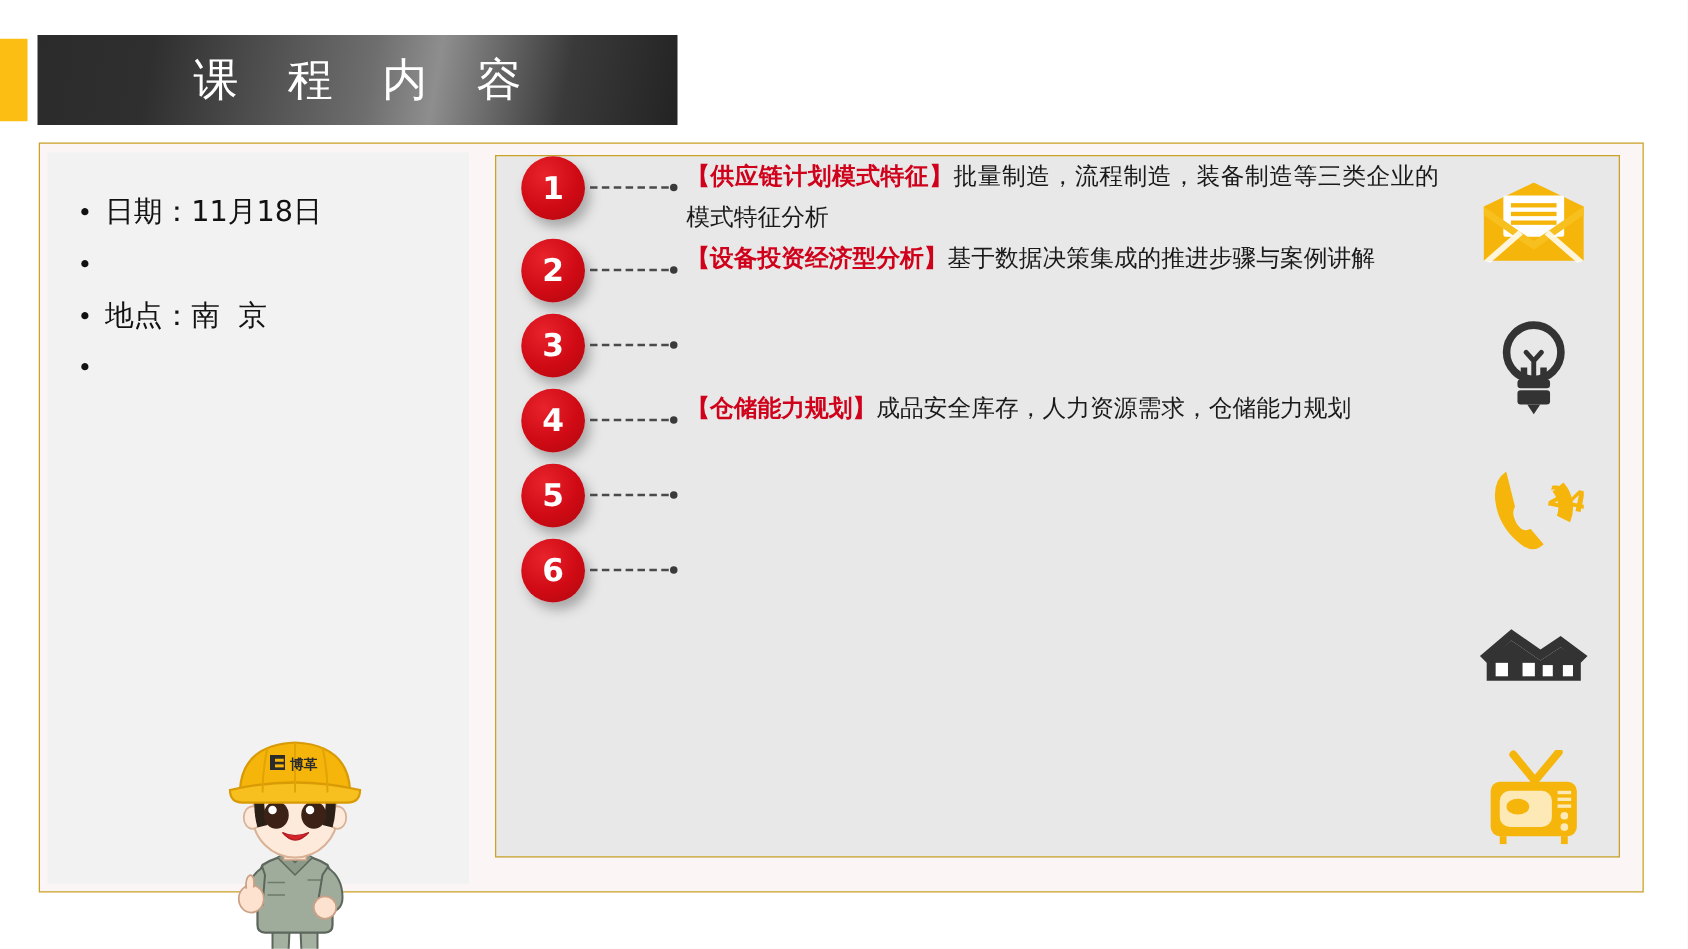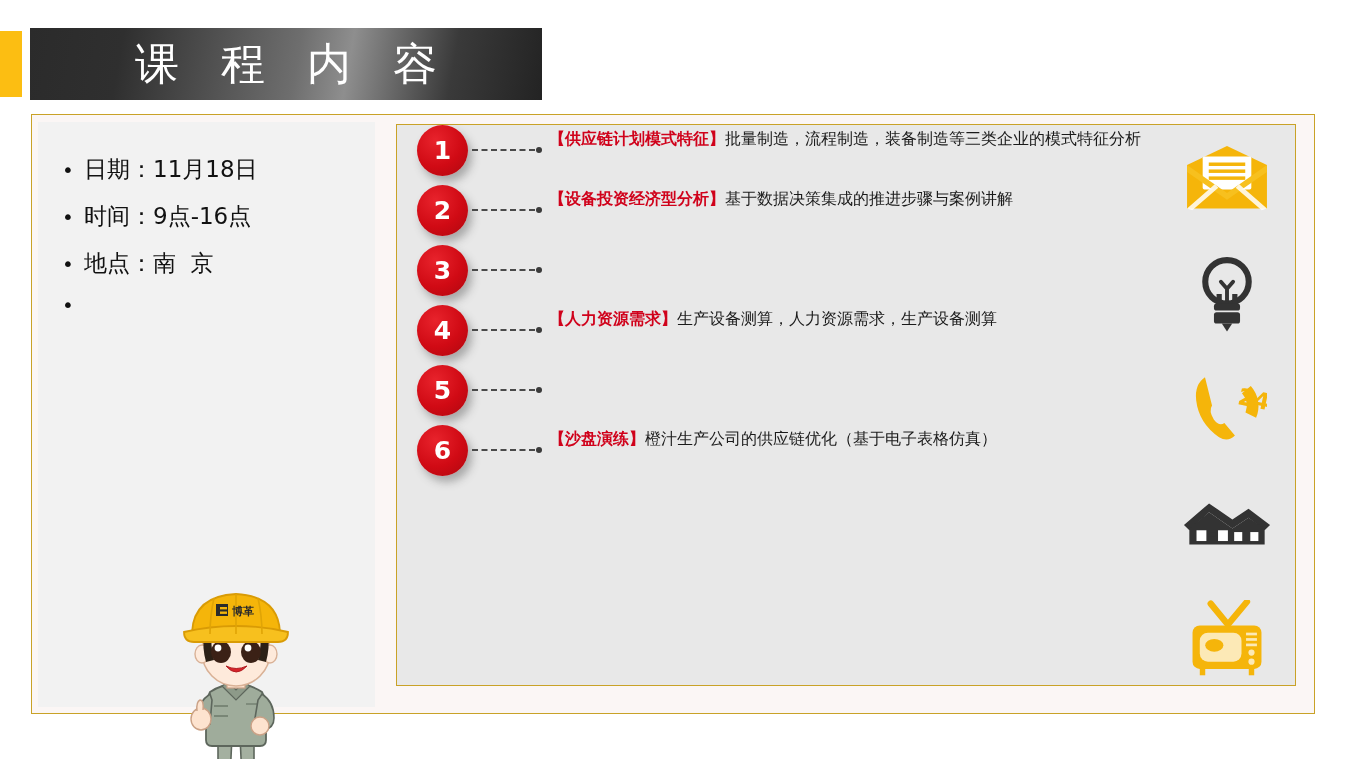--- a/index.html
+++ b/index.html
@@ -17,21 +17,21 @@
     position:absolute;left:0;top:3px;width:22px;height:66px;
     background:#FCBE12;
   }
   #title-bar{
     position:absolute;left:30px;top:0;width:512px;height:72px;
     background:linear-gradient(100deg,#2b2b2b 0%,#2f2f2f 18%,#6e6e6e 52%,#8e8e8e 62%,#3a3a3a 82%,#232323 100%);
     display:flex;align-items:center;justify-content:center;
   }
   #title-text{
     color:#ffffff;
-    font-size:44px;
+    font-size:36px;
     letter-spacing:14px;
     text-indent:14px;
     font-family:"DejaVu Serif","Liberation Serif",serif;
     font-weight:400;
     white-space:nowrap;
   }
 
   
   #outer-frame{
     position:absolute;left:31px;top:114px;width:1284px;height:600px;
@@ -86,21 +86,21 @@
   }
   .dashline{
     flex:1;height:0;border-top:2.6px dashed #4a4a4a;
   }
   .dashdot{
     width:6px;height:6px;border-radius:50%;background:#3a3a3a;margin-left:1px;flex:none;
   }
   .item-text{
     margin-left:152px;
     padding-right:6px;
-    font-size:16px;
+    font-size:19px;
     line-height:1.74;
     color:#1a1a1a;
     font-family:Liberation Sans, sans-serif;
     text-align:justify;
   }
   .hl{color:#D0021B;font-weight:bold;}
 
   
   #icon-col{
     position:absolute;left:770px;top:14px;width:120px;height:540px;
@@ -121,21 +121,20 @@
 <div id="outer-frame"></div>
 
 <div id="left-panel">
   <div id="info-list">
       <div class="info-row">
         <span class="info-bullet">•</span>
         <span class="info-text">日期：11月18日</span>
       </div>
       <div class="info-row">
         <span class="info-bullet">•</span>
-        <span class="info-text">时间：9点-16点</span>
       </div>
       <div class="info-row">
         <span class="info-bullet">•</span>
         <span class="info-text">地点：南  京</span>
       </div>
       <div class="info-row">
         <span class="info-bullet">•</span>
       </div>
     </div>
 
@@ -218,36 +217,35 @@
           <span class="dashline"></span>
           <span class="dashdot"></span>
         </div>
       </div>
       <div class="item">
         <div class="badge">4</div>
         <div class="dashes">
           <span class="dashline"></span>
           <span class="dashdot"></span>
         </div>
-        <div class="item-text"><span class="hl">【人力资源需求】</span><span>生产设备测算，人力资源需求，生产设备测算</span></div>
+        <div class="item-text"><span class="hl">【仓储能力规划】</span><span>成品安全库存，人力资源需求，仓储能力规划</span></div>
       </div>
       <div class="item">
         <div class="badge">5</div>
         <div class="dashes">
           <span class="dashline"></span>
           <span class="dashdot"></span>
         </div>
       </div>
       <div class="item">
         <div class="badge">6</div>
         <div class="dashes">
           <span class="dashline"></span>
           <span class="dashdot"></span>
         </div>
-        <div class="item-text"><span class="hl">【沙盘演练】</span><span>橙汁生产公司的供应链优化（基于电子表格仿真）</span></div>
       </div>
     </div>
 
   <div id="icon-col">
 
     <div class="icon-slot">
       <svg viewBox="0 0 100 76" width="88" height="66" xmlns="http://www.w3.org/2000/svg">
         <path d="M4 22 L50 0 L96 22 L96 72 L4 72 Z" fill="#F5B50A"></path>
         <rect x="22" y="12" width="56" height="38" rx="2" fill="#ffffff"></rect>
         <g fill="#F5B50A">

